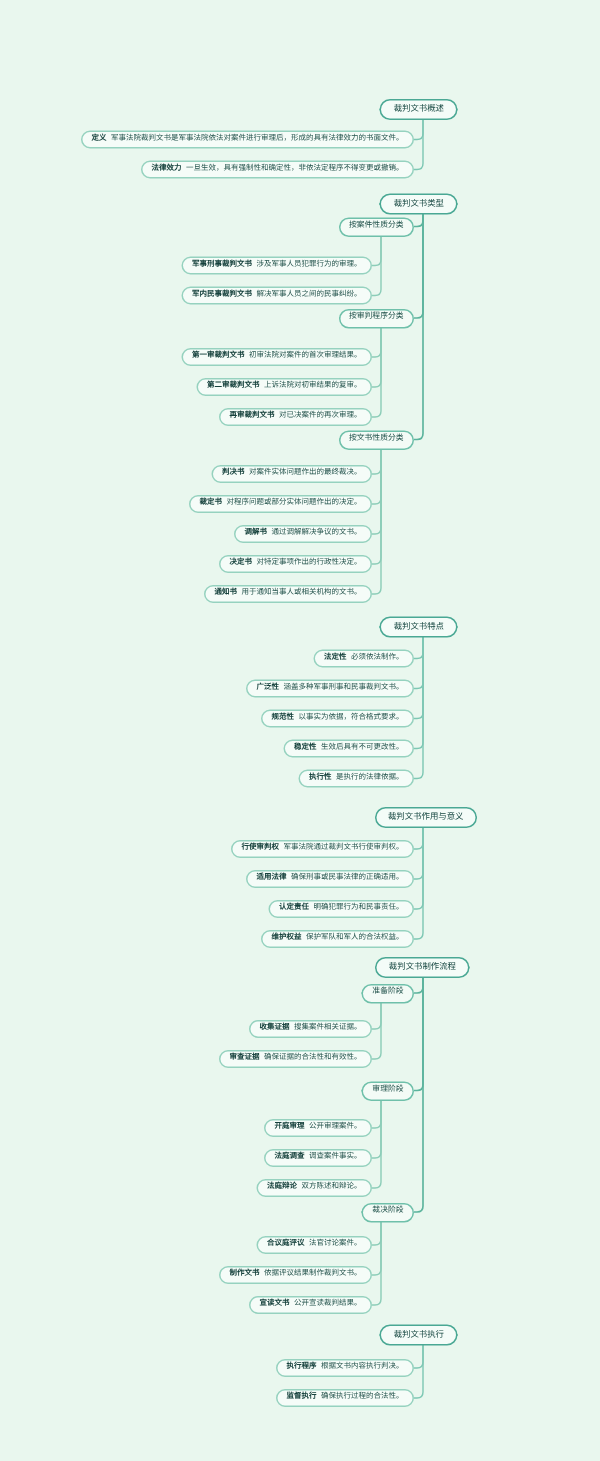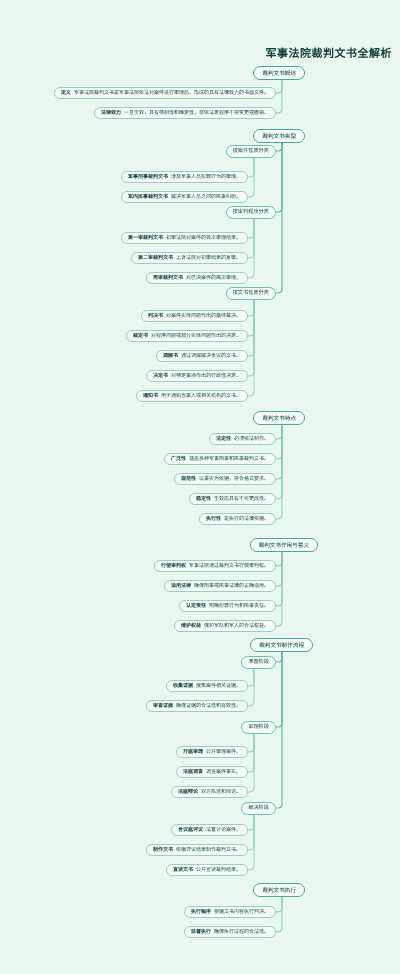--- a/index.html
+++ b/index.html
@@ -119,21 +119,20 @@
         <path d="M 250 645 L 286 645 Q 282 645 282 649 L 282 804 Q 282 808 278 808 L 276 808" stroke="#5cb49d" stroke-width="1.1" fill="none"></path>
         <path d="M 241 808 L 258 808 Q 254 808 254 812 L 254 826 Q 254 830 250 830 L 248 830" stroke="#8ccdb8" stroke-width="0.95" fill="none"></path>
         <path d="M 241 808 L 258 808 Q 254 808 254 812 L 254 846 Q 254 850 250 850 L 248 850" stroke="#8ccdb8" stroke-width="0.95" fill="none"></path>
         <path d="M 241 808 L 258 808 Q 254 808 254 812 L 254 866 Q 254 870 250 870 L 248 870" stroke="#8ccdb8" stroke-width="0.95" fill="none"></path>
         <path d="M 296 890 L 305 890" stroke="#3f9c87" stroke-width="1.3" fill="none"></path>
         <path d="M 253 890 L 286 890 Q 282 890 282 894 L 282 908 Q 282 912 278 912 L 276 912" stroke="#7ec8b4" stroke-width="0.95" fill="none"></path>
         <path d="M 253 890 L 286 890 Q 282 890 282 894 L 282 928 Q 282 932 278 932 L 276 932" stroke="#7ec8b4" stroke-width="0.95" fill="none"></path>
       </g>
   </svg>
 
-  <div class="title" style="right: 8px; top: 44px;">军事法院裁判文书全解析</div>
   <div id="nodes">
       <div class="node lv1" style="top: 66px; right: 95px;">
         <span>裁判文书概述</span>
       </div>
       <div class="node lv3" style="top: 86.5px; right: 124px;">
         <span class="lead">定义</span>
         <span>军事法院裁判文书是军事法院依法对案件进行审理后，形成的具有法律效力的书面文件。</span>
       </div>
       <div class="node lv3" style="top: 106.5px; right: 124px;">
         <span class="lead">法律效力</span>

